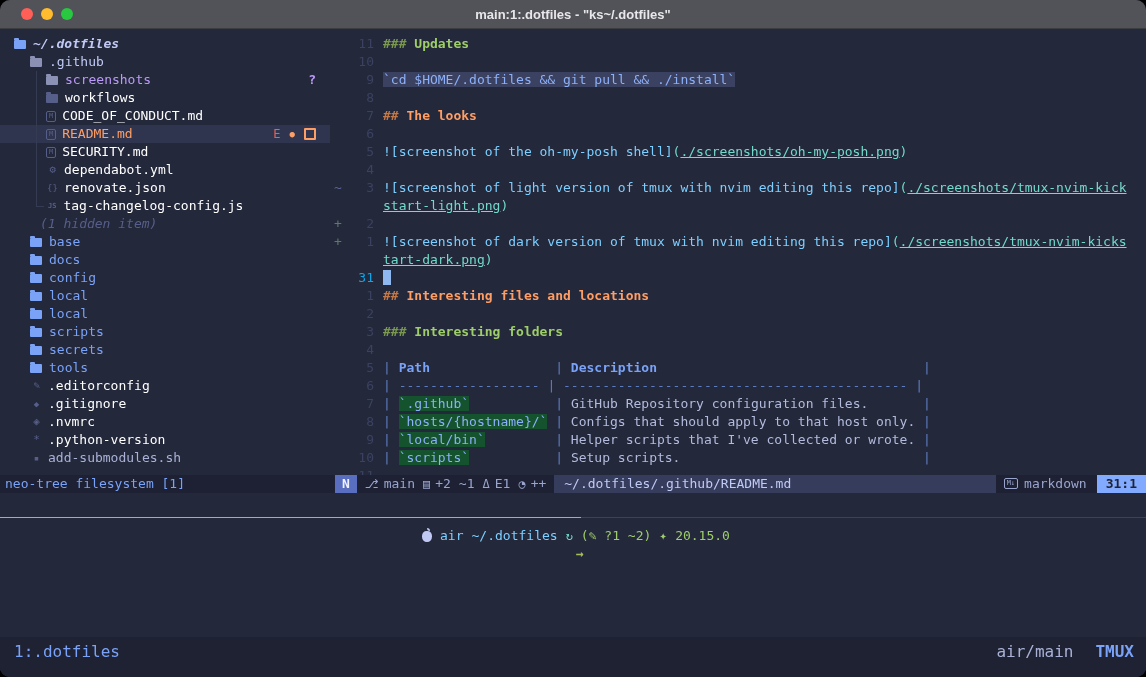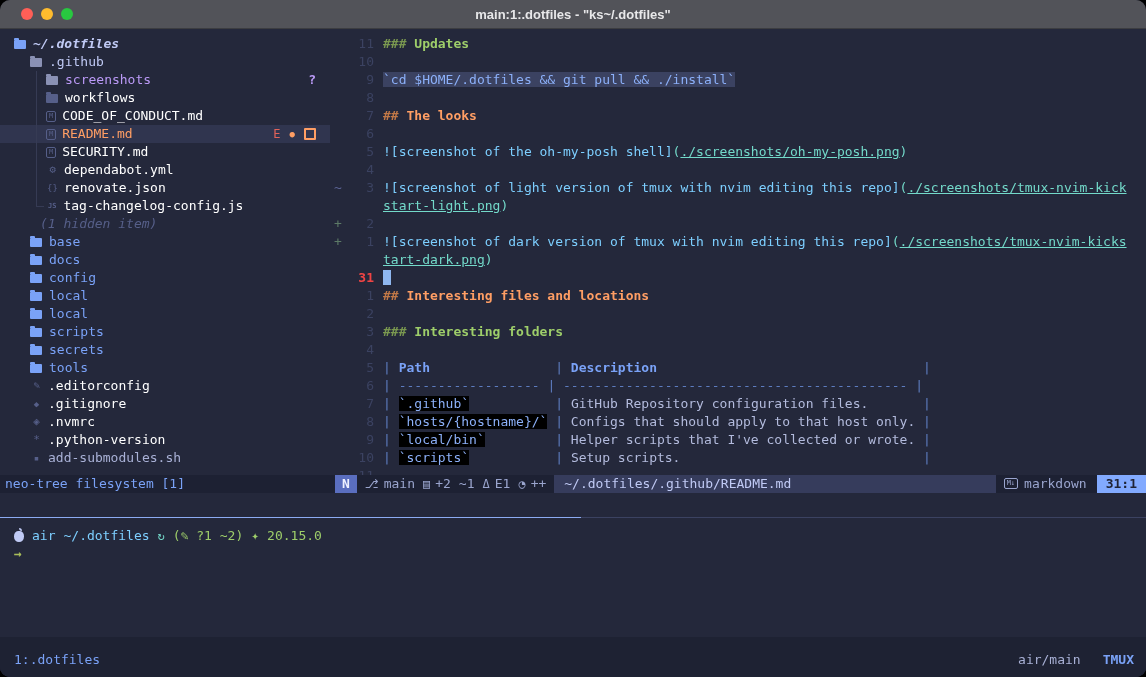--- a/index.html
+++ b/index.html
@@ -41,62 +41,62 @@
   .mark-q{color:#bb9af7;font-weight:bold;font-size:13px;}
   .mark-e{color:#e2635a;font-size:12px;}
   .mark-dot{color:#ff9e64;font-size:9px;}
   .mark-box{display:inline-block;width:8px;height:8px;border:2px solid #ff9e64;border-radius:1px;}
   
   .editor{flex:1;padding-top:6px;font-size:13px;line-height:18px;overflow:hidden;}
   .eline{height:18px;display:flex;white-space:pre;}
   .sign{width:14px;padding-left:4px;flex-shrink:0;color:#5b6394;}
   .sign-add{color:#5d7a67;}
   .nr{width:26px;text-align:right;flex-shrink:0;color:#3b4261;}
-  .cur .nr{color:#ef4444;font-weight:bold;}
+  .cur .nr{color:#0ea5e9;font-weight:normal;}
   .etext{margin-left:9px;white-space:pre;overflow:hidden;color:#b3bbdd;}
   .s-hash3{color:#7a9850;font-weight:bold;}
   .s-h3{color:#9ece6a;font-weight:bold;}
   .s-hash2{color:#c27847;font-weight:bold;}
   .s-h2{color:#ff9e64;font-weight:bold;}
   .s-md{color:#7dcfff;}
   .s-url{color:#73daca;text-decoration:underline;}
   .s-paren{color:#73daca;}
   .s-codeline{background:#3b4261;color:#8cb0f9;}
   .s-pipe{color:#5d7cbf;}
   .s-th{color:#7aa2f7;font-weight:bold;}
   .s-dash{color:#5d7cbf;}
   .s-fg{color:#b3bbdd;}
-  .s-chip{background:#000000;color:#8cb0f9;}
+  .s-chip{background:#14532d;color:#8cb0f9;}
   .s-cursor{background:#8fb7f0;color:#8fb7f0;}
   
   .statusband{height:18px;background:#1d2133;display:flex;align-items:center;font-size:13px;flex-shrink:0;}
   .nt-status{width:330px;flex-shrink:0;color:#7aa2f7;padding-left:5px;}
   .lualine{flex:1;display:flex;align-items:center;height:18px;color:#9aa5ce;overflow:hidden;}
   .mode-chip{background:#5a6ebf;color:#eef1ff;font-weight:bold;padding:0 7px;height:18px;display:flex;align-items:center;margin-right:8px;}
   .sl-ico{margin-right:5px;font-size:12px;}
   .sl-txt{margin-right:8px;}
   .sl-path{flex:1;background:#363c5c;color:#c0caf5;height:18px;display:flex;align-items:center;padding-left:10px;margin-right:8px;overflow:hidden;white-space:nowrap;}
   .sl-ft{display:flex;align-items:center;margin-right:10px;color:#9aa5ce;}
   .mdchip{font-size:7px;border:1px solid #9aa5ce;border-radius:2px;padding:0 2px;margin-right:6px;line-height:9px;}
   .pos-chip{background:#82aaff;color:#1f2335;font-weight:bold;padding:0 9px;height:18px;display:flex;align-items:center;}
   
   .cmdrow{height:25px;background:#24283b;}
   .divider{height:2px;display:flex;}
   .div-bright{width:581px;height:1px;background:#8cabf2;}
   .div-dim{flex:1;height:1px;background:#3b4261;}
   .shell{height:112px;background:#24283b;padding:8px 0 0 14px;font-size:13px;line-height:18px;}
-  .pline{height:18px;display:flex;align-items:center;white-space:pre;}
+  .pline{height:18px;display:flex;align-items:center;white-space:pre;justify-content:center;}
   .apple{display:inline-block;width:10px;height:11px;background:#c0caf5;border-radius:45% 45% 48% 48%;position:relative;margin-right:8px;}
   .apple::before{content:"";position:absolute;top:-3px;left:5px;width:3px;height:3px;background:#c0caf5;border-radius:0 100% 0 100%;}
   .p-blue{color:#7dcfff;margin-right:8px;}
   .p-git{color:#73daca;margin-right:8px;font-size:12px;}
   .p-green{color:#9ece6a;margin-right:8px;}
   .p-arrow{color:#a8bd5a;font-weight:bold;}
   
-  .tmuxbar{height:36px;background:#1e2233;display:flex;align-items:center;padding:6px 12px 0 14px;font-size:13px;line-height:18px;}
+  .tmuxbar{height:36px;background:#1e2233;display:flex;align-items:flex-start;padding:6px 12px 0 14px;font-size:16px;line-height:18px;}
   .tb-win{color:#7aa2f7;}
   .tb-spacer{flex:1;}
   .tb-session{color:#a9b1d6;margin-right:22px;}
   .tb-badge{color:#7aa2f7;font-weight:bold;}
 </style>
 </head>
 <body>
 
 <div class="window">
   <div class="titlebar">

